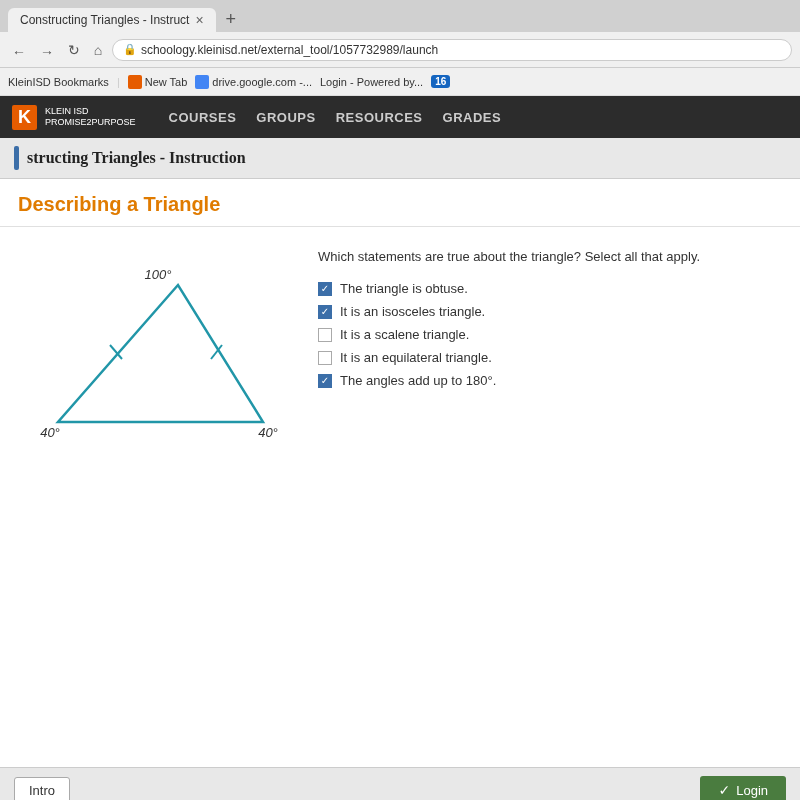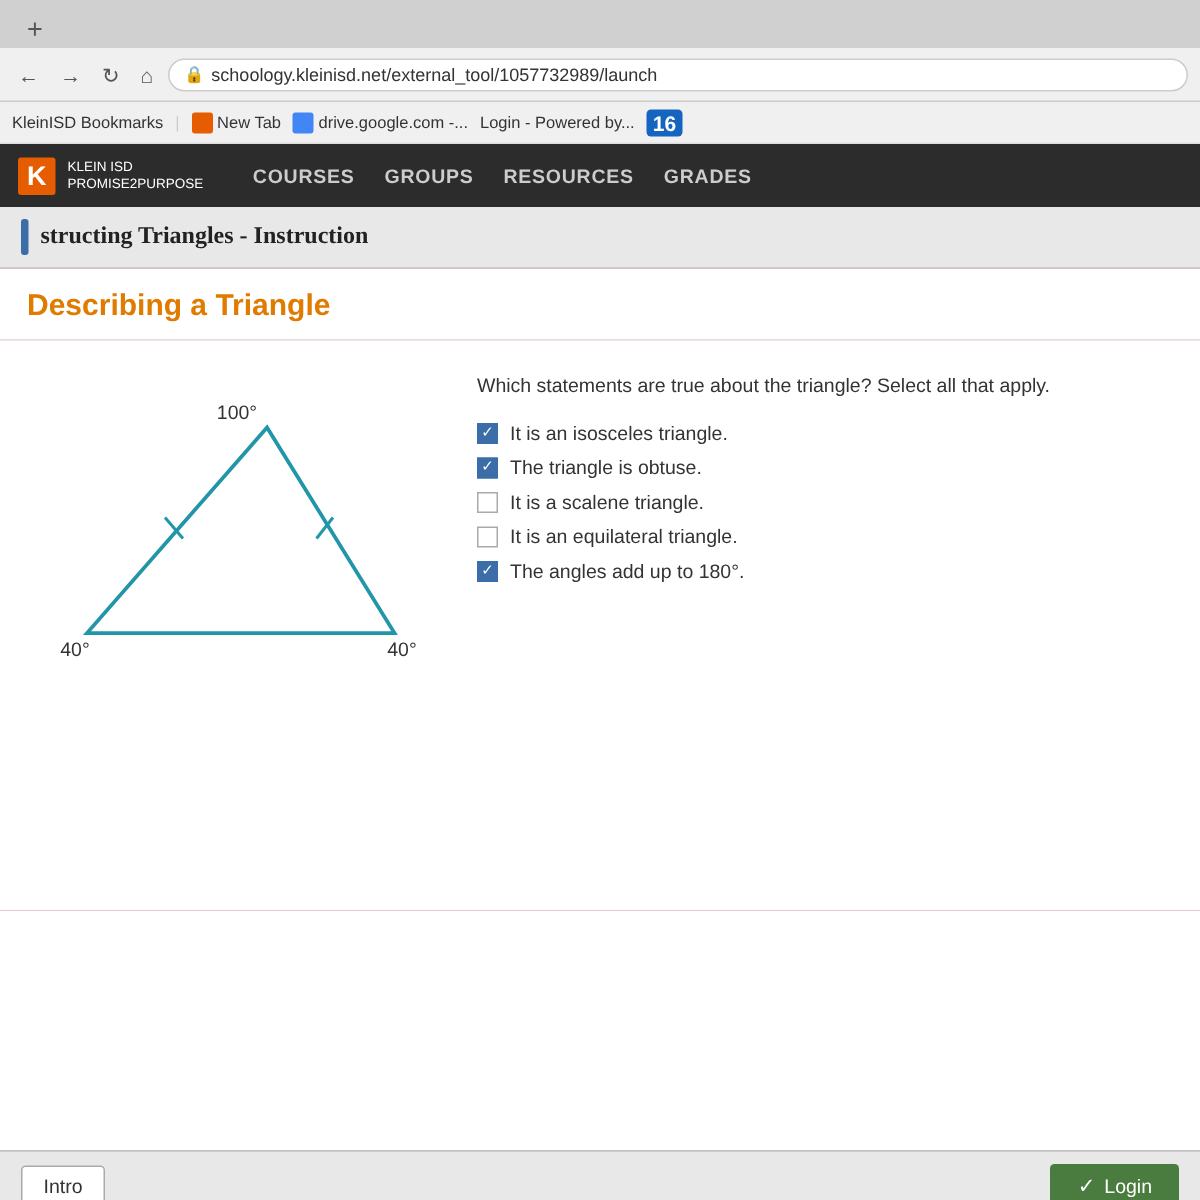--- a/index.html
+++ b/index.html
@@ -14,21 +14,21 @@
     .address-bar { background: #f0f0f0; display: flex; align-items: center; padding: 4px 8px; gap: 6px; height: 36px; border-bottom: 1px solid #ccc; }
     .nav-btn { background: none; border: none; font-size: 14px; color: #555; cursor: pointer; padding: 2px 4px; }
     .url-box { background: white; border: 1px solid #ccc; border-radius: 12px; flex: 1; padding: 3px 10px; font-size: 12px; color: #333; display: flex; align-items: center; gap: 4px; }
     .lock-icon { color: #555; font-size: 11px; }
     .bookmarks-bar { background: #f0f0f0; display: flex; align-items: center; padding: 3px 8px; gap: 8px; height: 28px; border-bottom: 1px solid #ddd; font-size: 11px; color: #333; overflow: hidden; }
     .bm-item { display: flex; align-items: center; gap: 3px; cursor: pointer; white-space: nowrap; }
     .bm-icon { width: 14px; height: 14px; display: inline-block; background: #4285f4; border-radius: 2px; }
     .bm-google { background: #4285f4; }
     .bm-orange { background: #e65c00; }
     .bm-separator { color: #ccc; }
-    .badge { background: #1565c0; color: white; border-radius: 3px; padding: 1px 4px; font-size: 14px; font-weight: bold; }
+    .badge { background: #1565c0; color: white; border-radius: 3px; padding: 1px 4px; font-size: 10px; font-weight: bold; }
 
     
     .schoology-nav { background: #2c2c2c; display: flex; align-items: center; padding: 0 12px; height: 42px; gap: 16px; }
     .logo-area { display: flex; align-items: center; gap: 8px; }
     .logo-k { background: #e65c00; color: white; font-weight: bold; font-size: 18px; padding: 2px 6px; border-radius: 2px; }
     .logo-text { color: white; font-size: 9px; line-height: 1.2; }
     .nav-links { display: flex; align-items: center; gap: 20px; margin-left: 17px; }
     .nav-link { color: #ccc; font-size: 13px; font-weight: 600; text-decoration: none; cursor: pointer; letter-spacing: 0.5px; }
 
     
@@ -37,21 +37,21 @@
     .page-header-title { font-size: 16px; font-weight: bold; color: #222; }
 
     
     .content-area { background: #ef4444; margin: 0; padding: 0; }
     .section-title-bar { background: white; padding: 14px 18px 10px; border-bottom: 1px solid #e0e0e0; }
     .section-title { color: #e07b00; font-size: 20px; font-weight: bold; }
 
     .quiz-body { display: flex; flex-direction: row; padding: 20px 18px; gap: 20px; background: white; min-height: 380px; }
 
     
-    .triangle-area { width: 280px; flex-shrink: 0; display: flex; align-items: flex-start; justify-content: center; padding-top: 10px; }
+    .triangle-area { width: 280px; flex-shrink: 0; display: flex; align-items: flex-start; justify-content: center; padding-top: 10px; font-style: italic; }
 
     
     .questions-area { flex: 1; font-size: 13px; color: #333; }
     .question-text { margin-bottom: 14px; line-height: 1.5; font-size: 13px; }
     .option-row { display: flex; align-items: flex-start; gap: 8px; margin-bottom: 8px; }
     .checkbox { width: 14px; height: 14px; border: 1px solid #aaa; background: white; flex-shrink: 0; margin-top: 1px; display: flex; align-items: center; justify-content: center; }
     .checkbox.checked { background: #3b6ea8; border-color: #3b6ea8; }
     .checkbox.checked::after { content: '✓'; color: white; font-size: 10px; line-height: 1; }
     .option-label { font-size: 13px; color: #333; }
 
@@ -59,20 +59,24 @@
     .bottom-bar { background: #e8e8e8; display: flex; align-items: center; justify-content: space-between; padding: 8px 14px; border-top: 1px solid #ccc; }
     .intro-btn { background: white; border: 1px solid #aaa; padding: 5px 14px; font-size: 13px; color: #333; cursor: pointer; border-radius: 3px; }
     .done-btn { background: #4a7c3f; color: white; border: none; padding: 6px 18px; font-size: 13px; cursor: pointer; border-radius: 3px; display: flex; align-items: center; gap: 6px; }
     .done-check { font-size: 14px; }
   </style>
 </head>
 <body>
 
 <div class="browser-chrome">
   <div class="tab-bar">
+    <div class="tab">
+      <span>Constructing Triangles - Instruct</span>
+      <span class="tab-close">×</span>
+    </div>
     <div class="tab-new">+</div>
   </div>
   <div class="address-bar">
     <button class="nav-btn">←</button>
     <button class="nav-btn">→</button>
     <button class="nav-btn">↻</button>
     <button class="nav-btn">⌂</button>
     <div class="url-box">
       <span class="lock-icon">🔒</span>
       <span>schoology.kleinisd.net/external_tool/1057732989/launch</span>
@@ -139,25 +143,25 @@
 
         <text x="240" y="180" text-anchor="middle" font-size="13" fill="#333" font-family="Arial">40°</text>
       </svg>
     </div>
 
     <div class="questions-area">
       <p class="question-text">Which statements are true about the triangle? Select all that apply.</p>
 
       <div class="option-row">
         <div class="checkbox checked"></div>
-        <span class="option-label">It is an isosceles triangle.</span>
+        <span class="option-label">The triangle is obtuse.</span>
       </div>
       <div class="option-row">
         <div class="checkbox checked"></div>
-        <span class="option-label">The triangle is obtuse.</span>
+        <span class="option-label">It is an isosceles triangle.</span>
       </div>
       <div class="option-row">
         <div class="checkbox"></div>
         <span class="option-label">It is a scalene triangle.</span>
       </div>
       <div class="option-row">
         <div class="checkbox"></div>
         <span class="option-label">It is an equilateral triangle.</span>
       </div>
       <div class="option-row">

